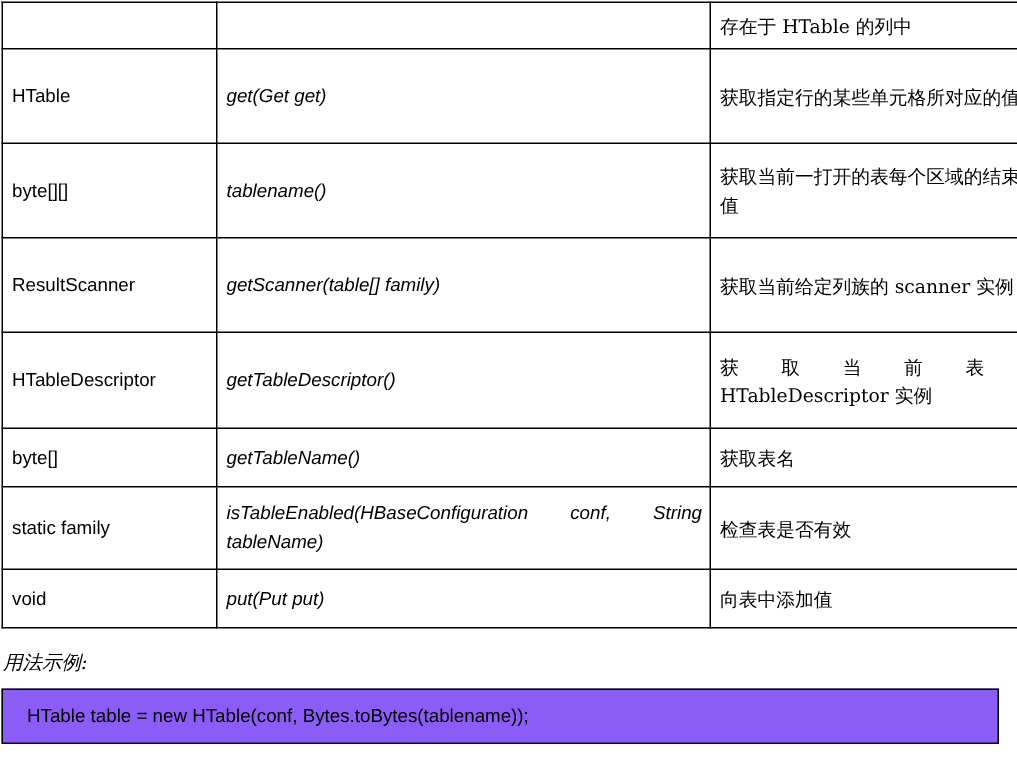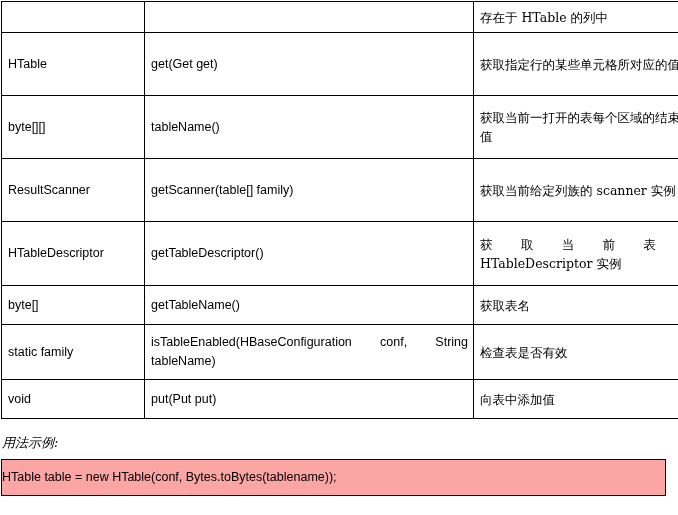--- a/index.html
+++ b/index.html
@@ -42,20 +42,21 @@
   .col-desc   { width: 217px; }
 
   .cell-type {
     font-family: "Liberation Sans", "DejaVu Sans", sans-serif;
     word-break: break-all;
   }
   .cell-method {
     font-family: "Liberation Sans", "DejaVu Sans", sans-serif;
     text-align: justify;
     text-justify: inter-word;
+    font-style: italic;
   }
   .cell-desc {
     font-family: "DejaVu Serif", "Liberation Serif", serif;
     font-size: 12.5px;
     line-height: 21px;
   }
   .cell-desc.justified {
     text-align: justify;
     text-align-last: justify;
   }
@@ -87,22 +88,22 @@
 
   
   .code-box {
     position: absolute;
     left: 1px;
     top: 459px;
     width: 665px;
     height: 37px;
     box-sizing: border-box;
     border: 1px solid #000000;
-    background: #fca5a5;
-    padding: 6px 0 0 0;
+    background: #8b5cf6;
+    padding: 6px 0 0 16px;
     overflow: hidden;
   }
   .code-line {
     font-family: "Liberation Sans", "DejaVu Sans", sans-serif;
     font-size: 12.5px;
     line-height: 23px;
     white-space: pre;
   }
 </style>
 </head>
@@ -120,21 +121,21 @@
       </tr>
 
       <tr class="r-result">
         <td class="col-type cell-type">HTable</td>
         <td class="col-method cell-method">get(Get get)</td>
         <td class="col-desc cell-desc">获取指定行的某些单元格所对应的值</td>
       </tr>
 
       <tr class="r-endkeys">
         <td class="col-type cell-type">byte[][]</td>
-        <td class="col-method cell-method">tableName()</td>
+        <td class="col-method cell-method">tablename()</td>
         <td class="col-desc cell-desc">获取当前一打开的表每个区域的结束键值</td>
       </tr>
 
       <tr class="r-scanner">
         <td class="col-type cell-type">ResultScanner</td>
         <td class="col-method cell-method">getScanner(table[] family)</td>
         <td class="col-desc cell-desc">获取当前给定列族的 scanner 实例</td>
       </tr>
 
       <tr class="r-desc">

